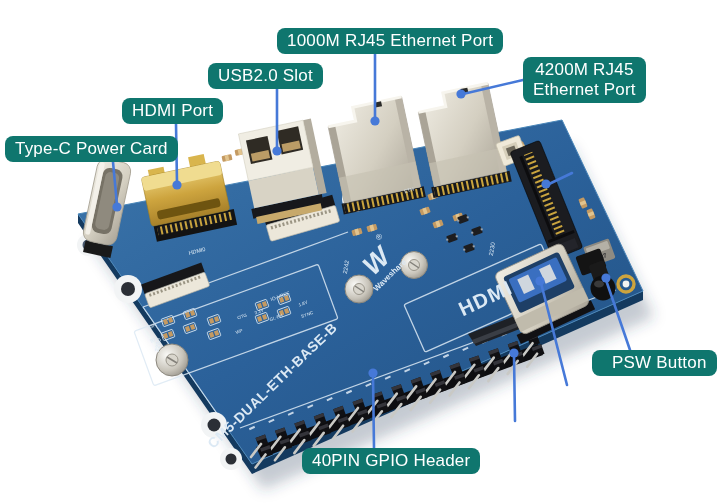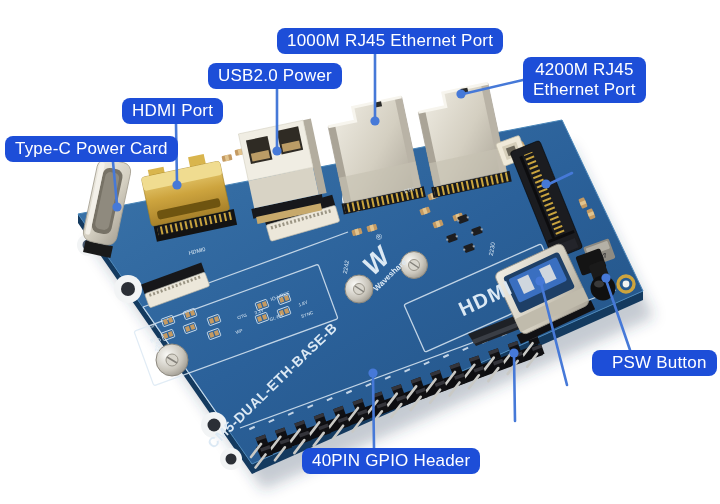--- a/index.html
+++ b/index.html
@@ -1,19 +1,19 @@
 <!DOCTYPE html>
 <html><head>
 <meta charset="utf-8">
 <style>
   html,body{margin:0;padding:0;background:#fff;}
   .stage{position:relative;width:720px;height:504px;background:#ffffff;overflow:hidden;
          font-family:"Liberation Sans",sans-serif;}
   .stage svg{position:absolute;left:0;top:0;}
-  .callout{position:absolute;z-index:5;background:#1d4ed8;color:#ffffff;
+  .callout{position:absolute;z-index:5;background:#0f766e;color:#ffffff;
            font-size:17px;line-height:20px;font-weight:500;letter-spacing:.2px;
            padding:3px 10px;border-radius:8px;white-space:nowrap;text-align:center;}
   .callout.two-line{white-space:pre-line;}
   .silk{fill:#dce9f4;font-family:"Liberation Sans",sans-serif;}
 </style>
 </head>
 <body>
 
 <div class="stage">
 
@@ -347,20 +347,20 @@
         <circle cx="546" cy="184" r="4.6"></circle>
     <circle cx="606" cy="278" r="4.6"></circle>
         <circle cx="540" cy="281" r="4.6"></circle>
         <circle cx="514" cy="353" r="4.6"></circle>
     <circle cx="373" cy="373" r="4.6"></circle>
   </g>
 </svg>
 
 <div class="callout" style="left:5px;top:136px;">Type-C Power Card</div>
 <div class="callout" style="left:122px;top:98px;">HDMI Port</div>
-<div class="callout" style="left:208px;top:63px;">USB2.0 Power</div>
+<div class="callout" style="left:208px;top:63px;">USB2.0 Slot</div>
 <div class="callout" style="left:277px;top:28px;">1000M RJ45 Ethernet Port</div>
 <div class="callout two-line" style="left:523px;top:57px;">4200M RJ45
 Ethernet Port</div>
 <div class="callout" style="left:592px;top:350px;padding-left:20px;">PSW Button</div>
 <div class="callout" style="left:302px;top:448px;">40PIN GPIO Header</div>
 
 </div>
 
 </body></html>

